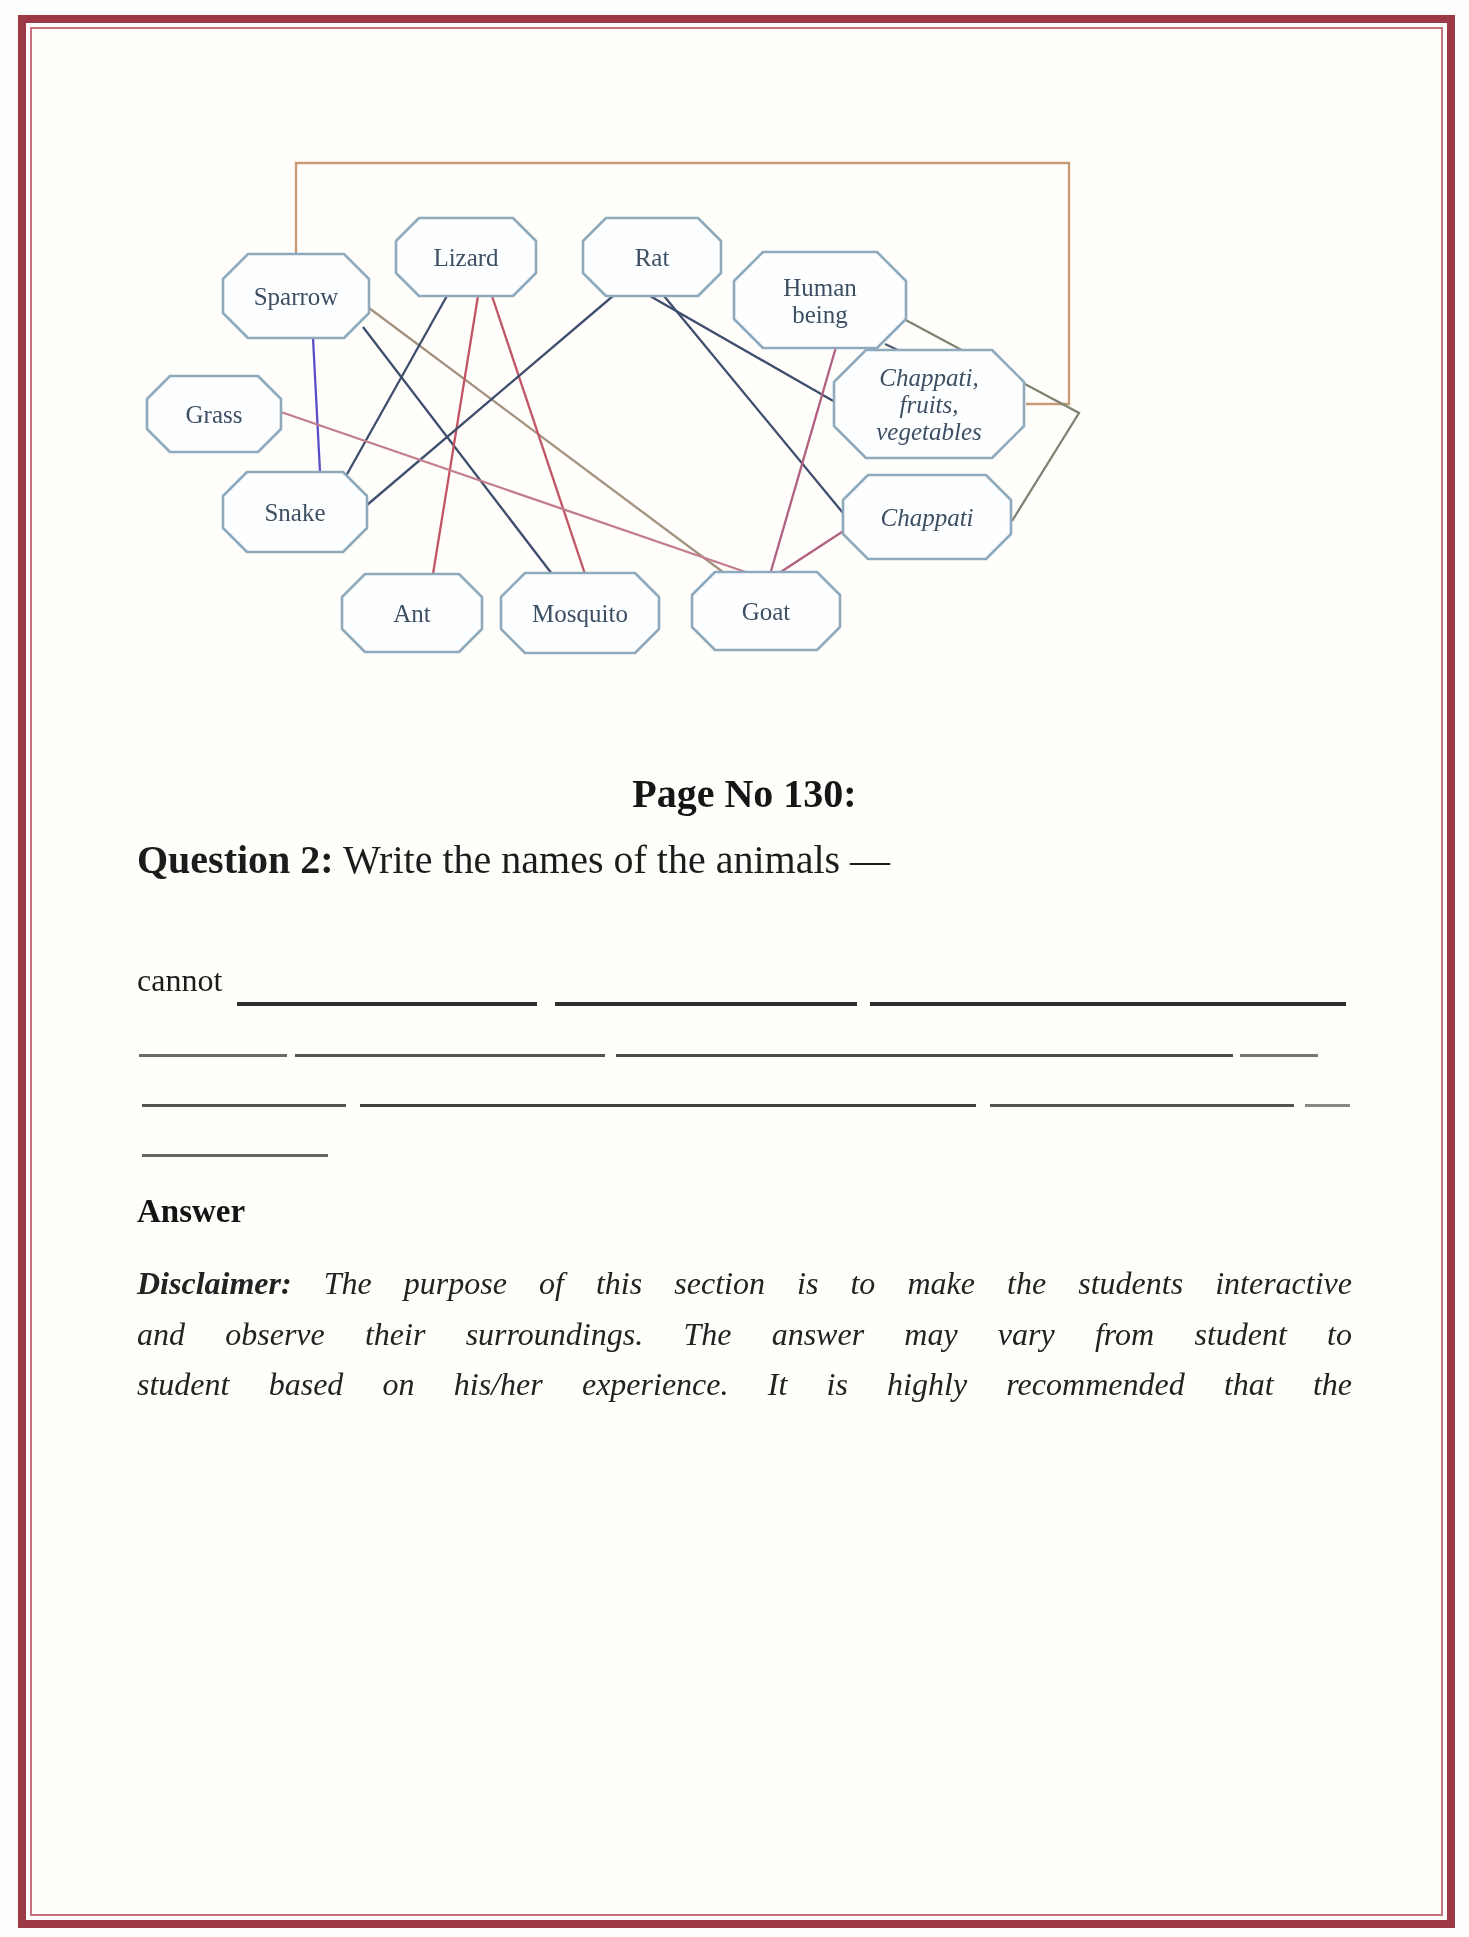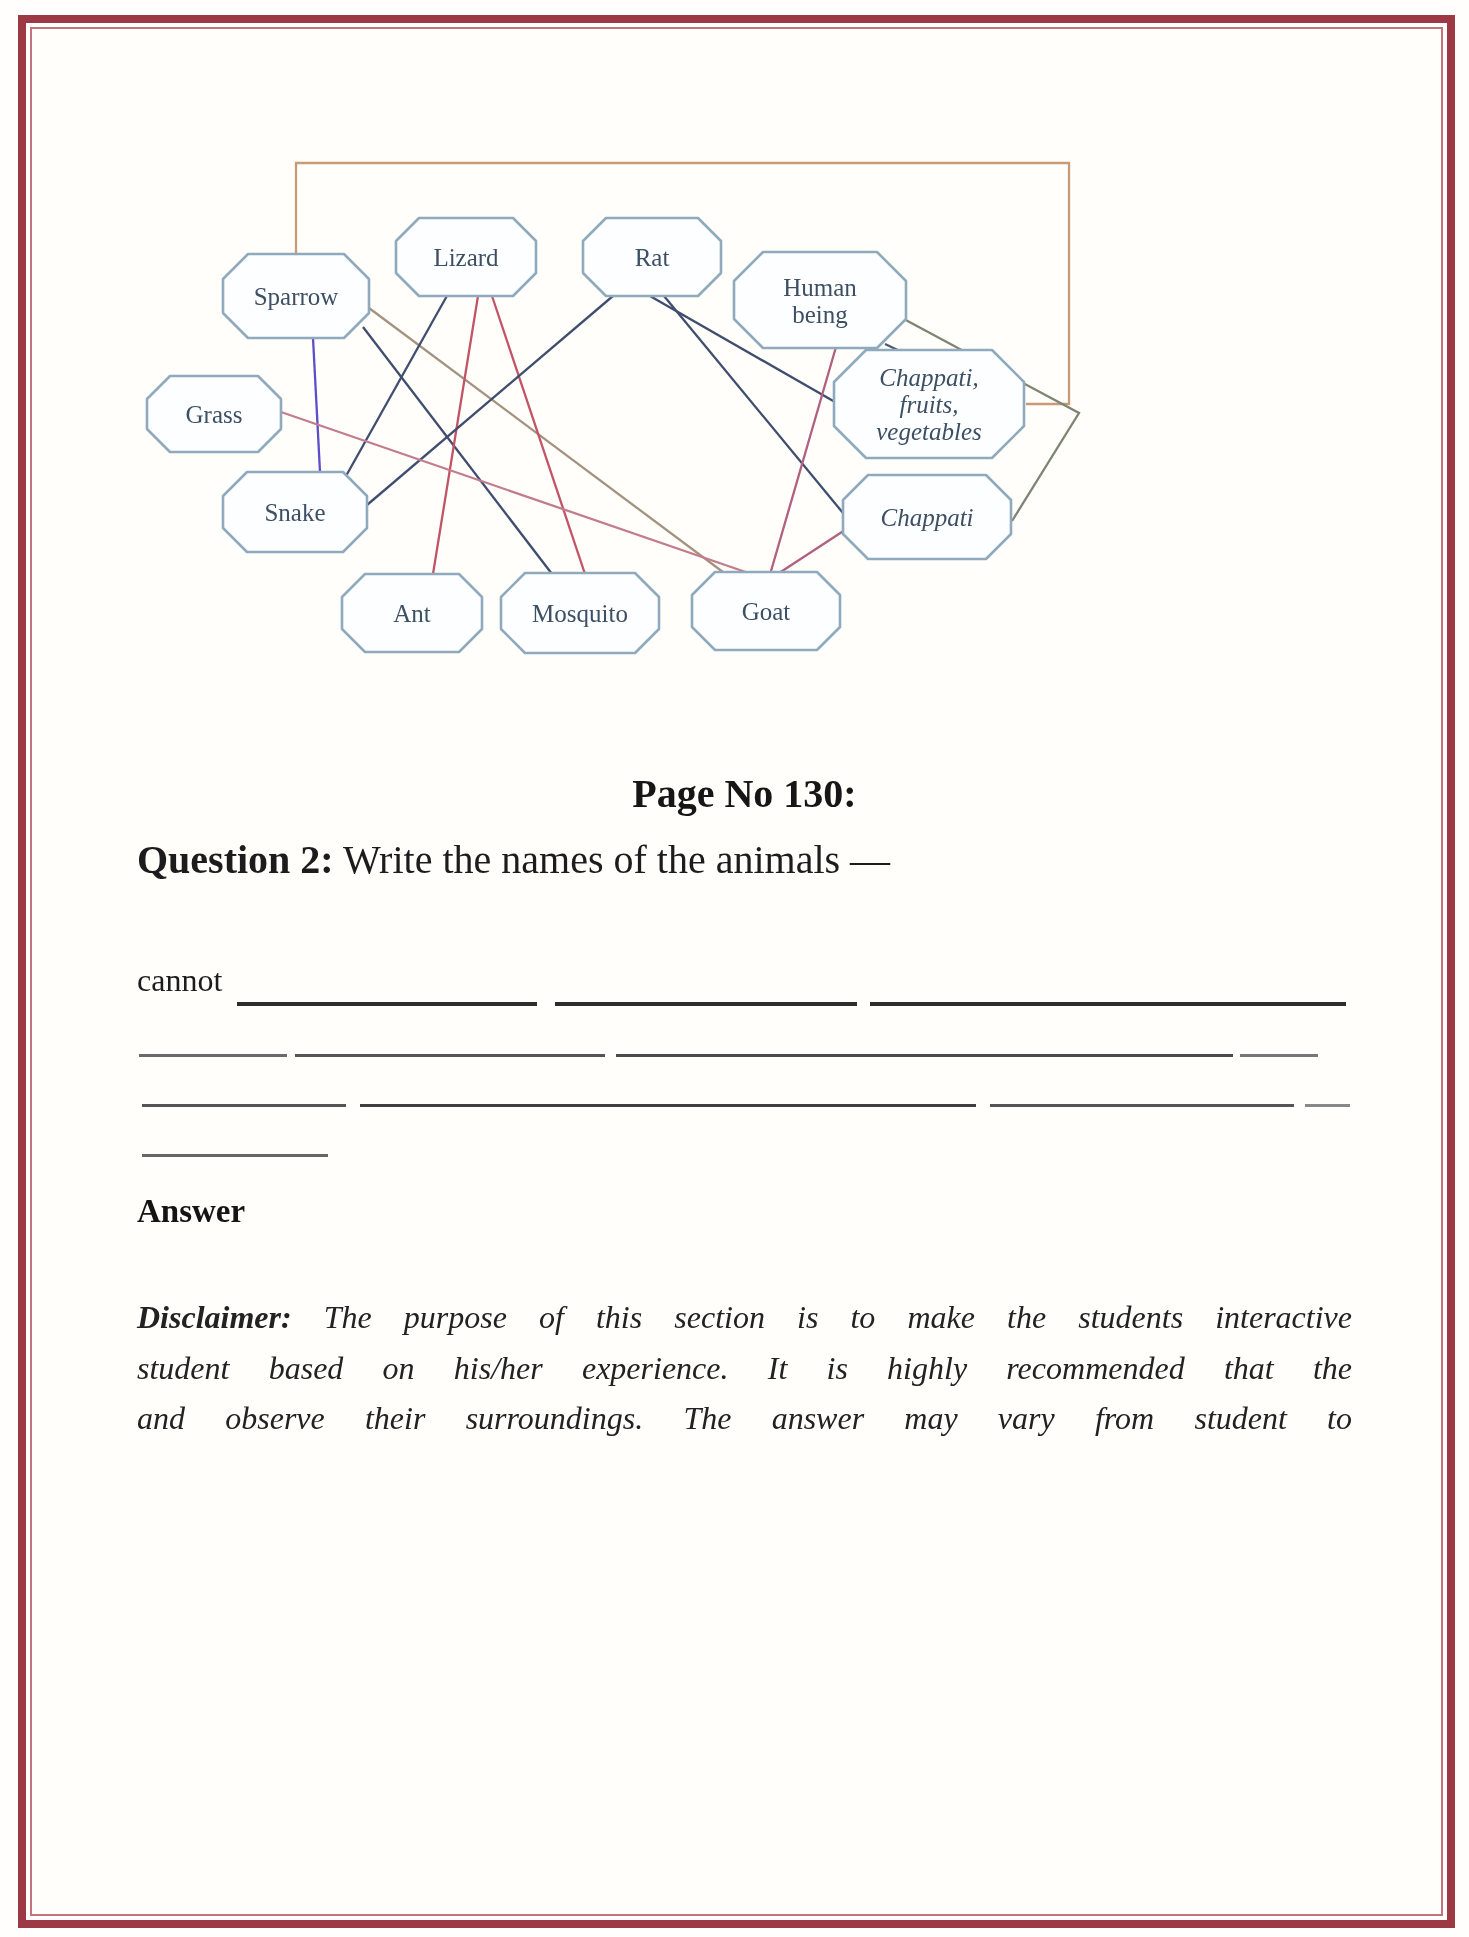--- a/index.html
+++ b/index.html
@@ -33,21 +33,21 @@
   }
   .touch-word{
     position:absolute;left:137px;top:962px;font-size:32px;color:#1c1c1c;
   }
   .blank-seg{position:absolute;height:0;border-bottom-style:solid;}
   .answer-heading{
     position:absolute;left:137px;top:1193px;
     font-size:33px;font-weight:bold;color:#141414;
   }
   .disclaimer{
-    position:absolute;left:137px;top:1292px;width:1215px;
+    position:absolute;left:137px;top:1258px;width:1215px;
     font-size:32px;font-style:italic;color:#222;
   }
   .disclaimer .dline{line-height:50.5px;text-align:justify;}
   .disclaimer .dline.just{text-align-last:justify;}
   .disclaimer b{font-weight:bold;font-style:italic;}
 </style>
 </head>
 <body>
 
 <div class="screen">
@@ -137,17 +137,17 @@
       <span class="blank-seg" style="left: 360px; top: 1104px; width: 616px; border-bottom-width: 3px; border-bottom-color: rgb(63, 63, 63);"></span>
       <span class="blank-seg" style="left: 990px; top: 1104px; width: 304px; border-bottom-width: 3px; border-bottom-color: rgb(85, 85, 85);"></span>
       <span class="blank-seg" style="left: 1305px; top: 1104px; width: 45px; border-bottom-width: 3px; border-bottom-color: rgb(136, 136, 136);"></span>
       <span class="blank-seg" style="left: 142px; top: 1154px; width: 186px; border-bottom-width: 3px; border-bottom-color: rgb(102, 102, 102);"></span>
     </div>
 
   <div class="answer-heading">Answer</div>
 
   <div class="disclaimer">
     <div class="dline just"><b>Disclaimer:</b><span> The purpose of this section is to make the students interactive</span></div>
+    <div class="dline just">and observe their surroundings. The answer may vary from student to</div>
     <div class="dline just">student based on his/her experience. It is highly recommended that the</div>
-    <div class="dline just">and observe their surroundings. The answer may vary from student to</div>
   </div>
 
 </div>
 
 </body></html>

